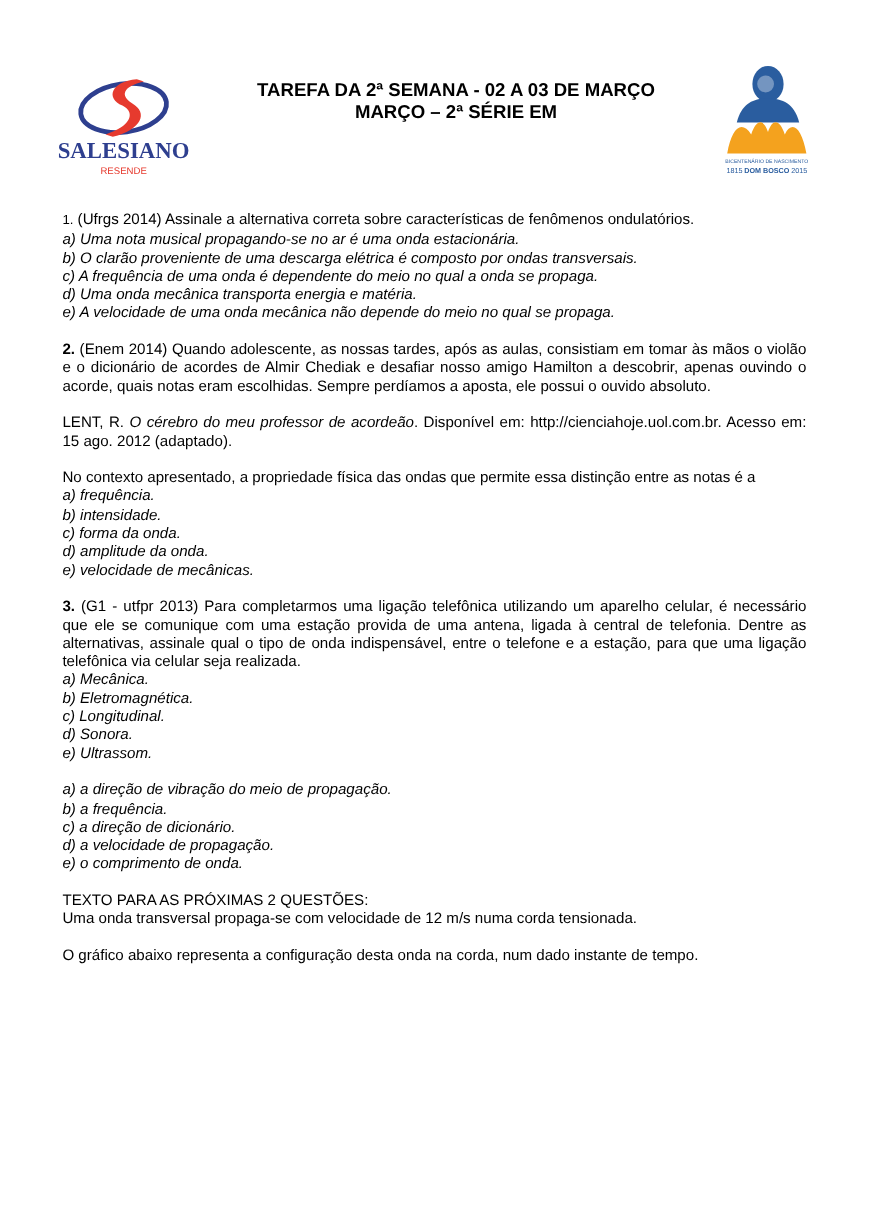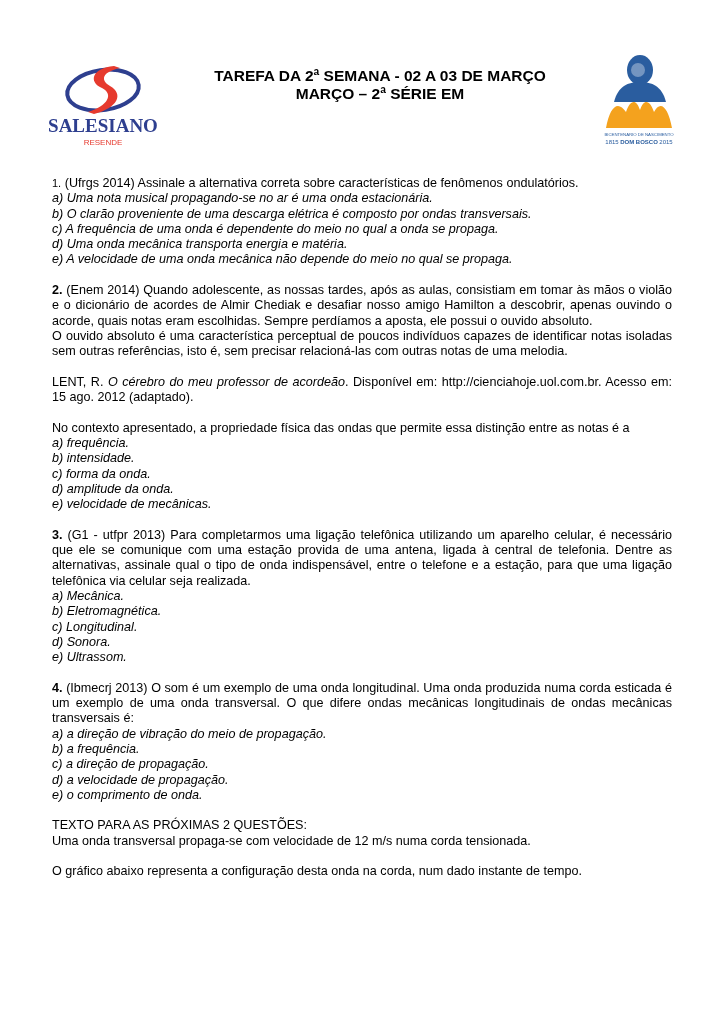--- a/index.html
+++ b/index.html
@@ -55,21 +55,20 @@
     <p class="opt">a) Uma nota musical propagando-se no ar é uma onda estacionária.</p>
     <p class="opt">b) O clarão proveniente de uma descarga elétrica é composto por ondas transversais.</p>
     <p class="opt">c) A frequência de uma onda é dependente do meio no qual a onda se propaga.</p>
     <p class="opt">d) Uma onda mecânica transporta energia e matéria.</p>
     <p class="opt">e) A velocidade de uma onda mecânica não depende do meio no qual se propaga.</p>
   </div>
   <div class="gap"></div>
 
   <div>
     <p class="p just"><span class="qn">2.</span><span> (Enem 2014) Quando adolescente, as nossas tardes, após as aulas, consistiam em tomar às mãos o violão e o dicionário de acordes de Almir Chediak e desafiar nosso amigo Hamilton a descobrir, apenas ouvindo o acorde, quais notas eram escolhidas. Sempre perdíamos a aposta, ele possui o ouvido absoluto.</span></p>
-    <p class="p just">O ouvido absoluto é uma característica perceptual de poucos indivíduos capazes de identificar notas isoladas sem outras referências, isto é, sem precisar relacioná-las com outras notas de uma melodia.</p>
     <div class="gap"></div>
     <p class="p just"><span>LENT, R. </span><i>O cérebro do meu professor de acordeão</i><span>. Disponível em: http://cienciahoje.uol.com.br. Acesso em: 15 ago. 2012 (adaptado).</span></p>
     <div class="gap"></div>
     <p class="p">No contexto apresentado, a propriedade física das ondas que permite essa distinção entre as notas é a</p>
     <p class="opt">a) frequência.</p>
     <p class="opt">b) intensidade.</p>
     <p class="opt">c) forma da onda.</p>
     <p class="opt">d) amplitude da onda.</p>
     <p class="opt">e) velocidade de mecânicas.</p>
   </div>
@@ -79,24 +78,23 @@
     <p class="p just"><span class="qn">3.</span><span> (G1 - utfpr 2013) Para completarmos uma ligação telefônica utilizando um aparelho celular, é necessário que ele se comunique com uma estação provida de uma antena, ligada à central de telefonia. Dentre as alternativas, assinale qual o tipo de onda indispensável, entre o telefone e a estação, para que uma ligação telefônica via celular seja realizada.</span></p>
     <p class="opt">a) Mecânica.</p>
     <p class="opt">b) Eletromagnética.</p>
     <p class="opt">c) Longitudinal.</p>
     <p class="opt">d) Sonora.</p>
     <p class="opt">e) Ultrassom.</p>
   </div>
   <div class="gap"></div>
 
   <div>
-    <p class="p just"><span class="qn">4.</span><span> (Ibmecrj 2013) O som é um exemplo de uma onda longitudinal. Uma onda produzida numa corda esticada é um exemplo de uma onda transversal. O que difere ondas mecânicas longitudinais de ondas mecânicas transversais é:</span></p>
     <p class="opt">a) a direção de vibração do meio de propagação.</p>
     <p class="opt">b) a frequência.</p>
-    <p class="opt">c) a direção de propagação.</p>
+    <p class="opt">c) a direção de dicionário.</p>
     <p class="opt">d) a velocidade de propagação.</p>
     <p class="opt">e) o comprimento de onda.</p>
   </div>
   <div class="gap"></div>
 
   <div>
     <p class="p">TEXTO PARA AS PRÓXIMAS 2 QUESTÕES:</p>
     <p class="p">Uma onda transversal propaga-se com velocidade de 12 m/s numa corda tensionada.</p>
     <div class="gap"></div>
     <p class="p">O gráfico abaixo representa a configuração desta onda na corda, num dado instante de tempo.</p>

